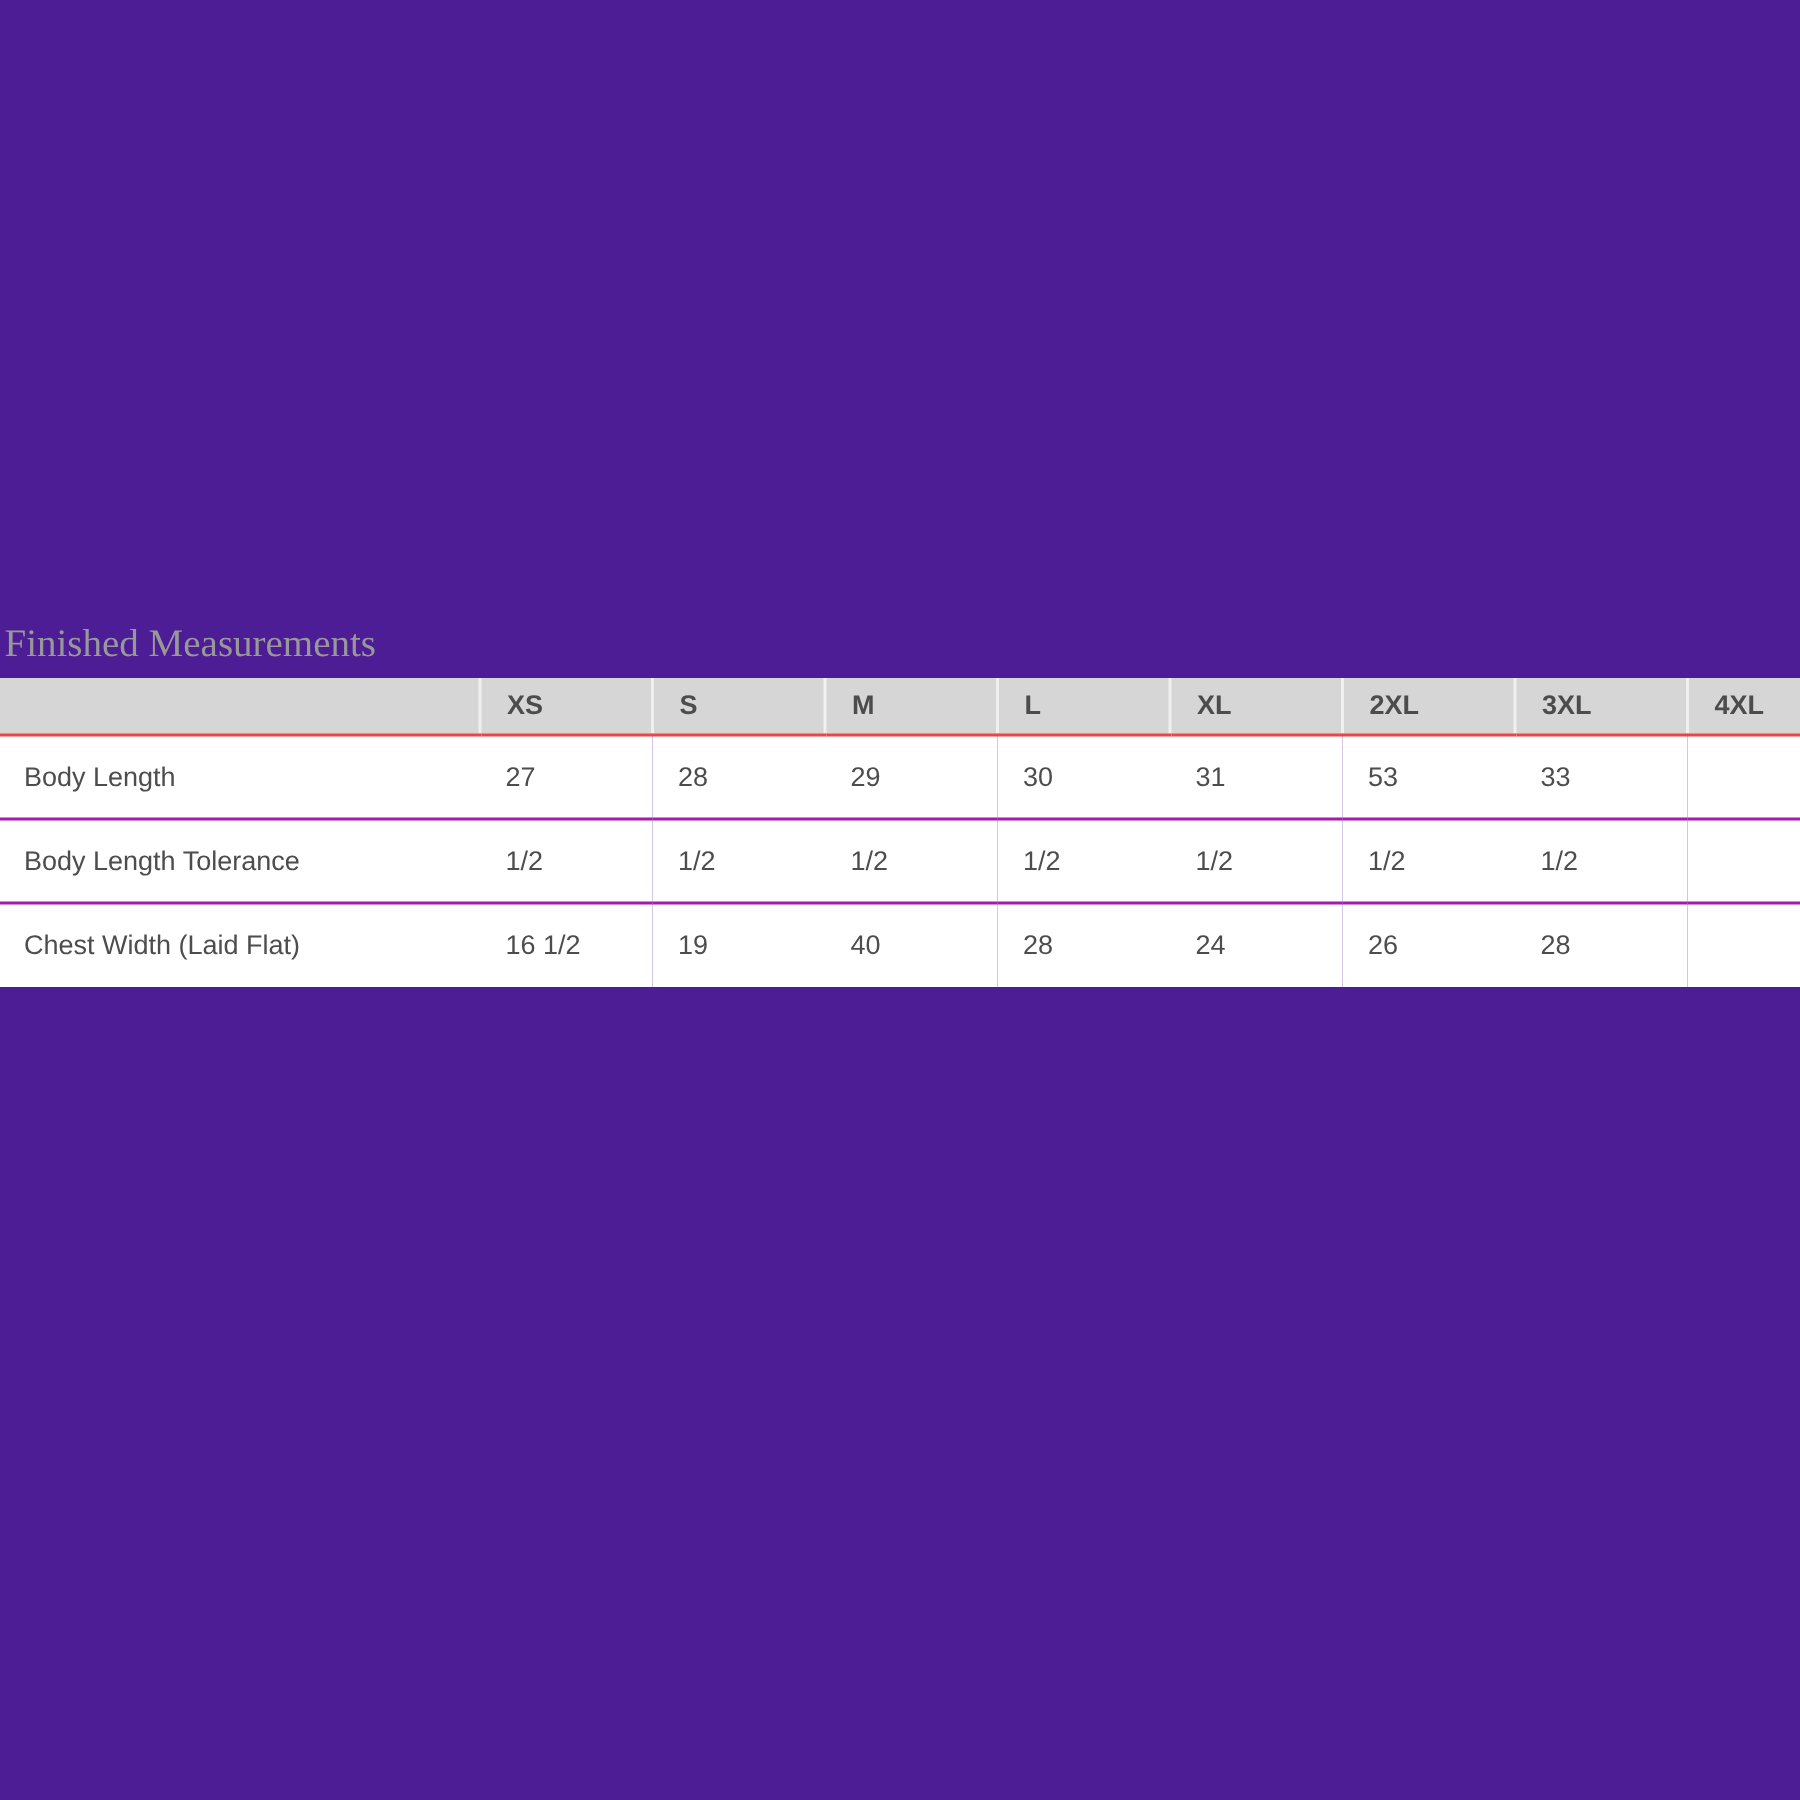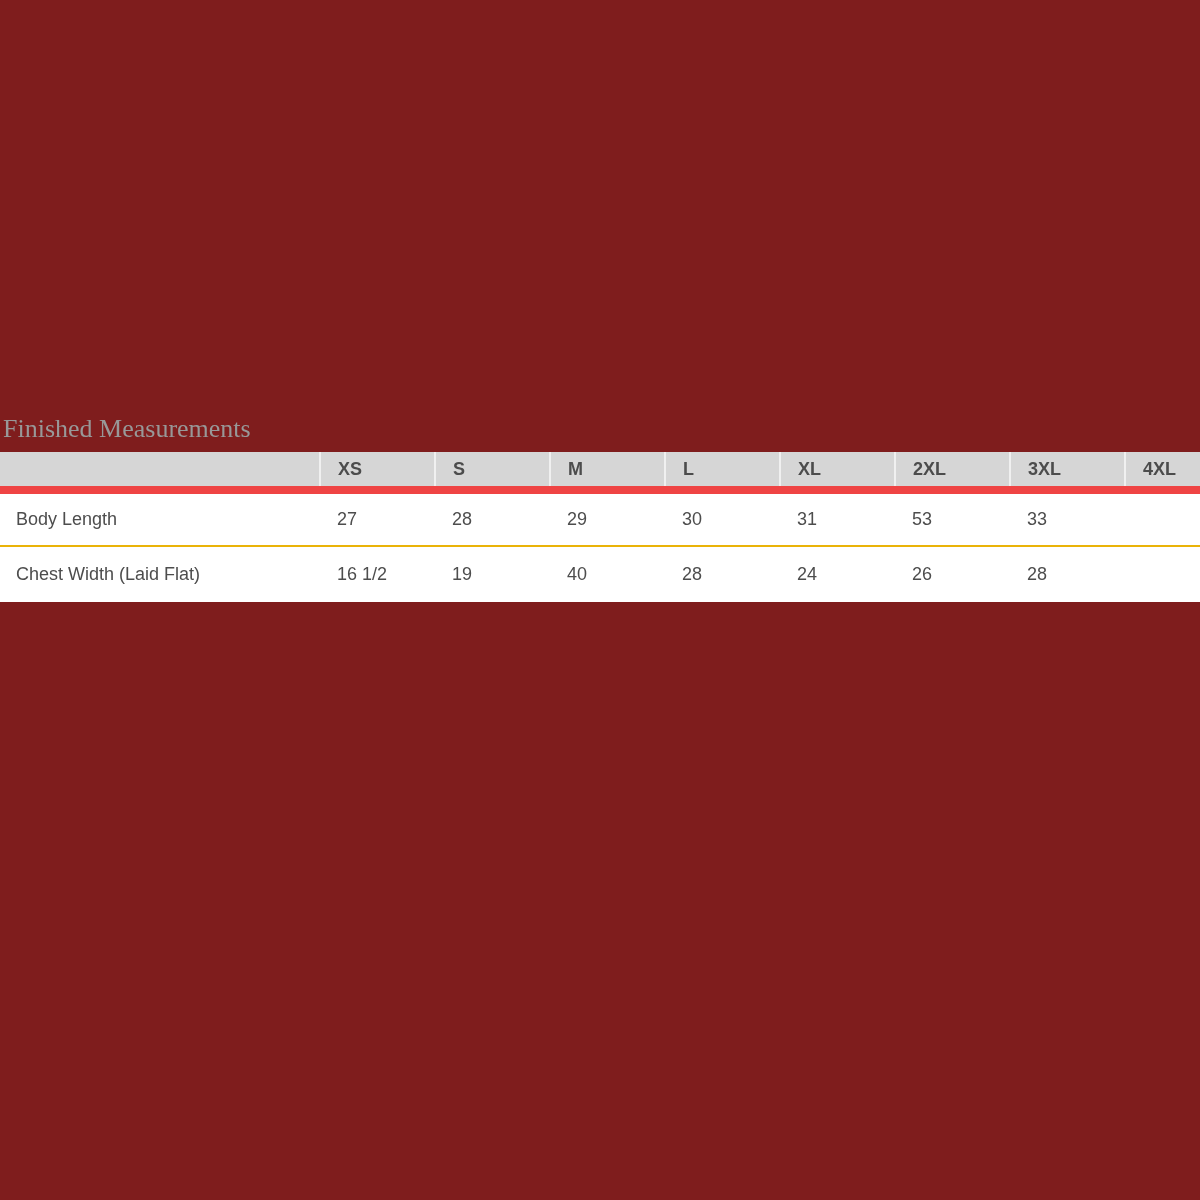--- a/index.html
+++ b/index.html
@@ -3,21 +3,21 @@
 <meta charset="utf-8">
 <style>
   * { box-sizing: border-box; }
   html, body { margin: 0; padding: 0; }
   body {
     width: 1200px; height: 1200px;
     background: #ffffff;
     font-family: "Liberation Sans", sans-serif;
     overflow: hidden;
   }
-  .page { position: relative; width: 1200px; height: 1200px; background: #7f1d1d; }
+  .page { position: relative; width: 1200px; height: 1200px; background: #4c1d95; }
 
   .title {
     position: absolute; left: 3px; top: 414px;
     margin: 0; padding: 0;
     font-family: "Liberation Serif", serif;
     font-weight: normal;
     font-size: 26px;
     line-height: 30px;
     color: #989898;
   }
@@ -30,30 +30,30 @@
   }
   table.chart th {
     background: #d6d6d6;
     height: 38px;
     padding: 0 4px 0 17px;
     text-align: left;
     vertical-align: middle;
     font-size: 18px;
     font-weight: bold;
     color: #4c4c4c;
-    border-bottom: 8px solid #ef4444;
+    border-bottom: 2px solid #ef4444;
   }
   table.chart th + th { border-left: 2px solid #f0f0f0; }
   table.chart td {
     height: 56px;
     padding: 0 4px 0 17px;
     vertical-align: middle;
     font-size: 18px;
     color: #4d4d4d;
-    border-bottom: 2px solid #eab308;
+    border-bottom: 2px solid #a21caf;
     background: #ffffff;
   }
   table.chart td.label { padding-left: 16px; }
   table.chart tbody tr:last-child td { border-bottom: none; }
 </style>
 </head>
 <body>
 
 <div class="page">
 
@@ -90,20 +90,31 @@
         <td>27</td>
         <td>28</td>
         <td>29</td>
         <td>30</td>
         <td>31</td>
         <td>53</td>
         <td>33</td>
         <td></td>
       </tr>
       <tr>
+        <td class="label">Body Length Tolerance</td>
+        <td>1/2</td>
+        <td>1/2</td>
+        <td>1/2</td>
+        <td>1/2</td>
+        <td>1/2</td>
+        <td>1/2</td>
+        <td>1/2</td>
+        <td></td>
+      </tr>
+      <tr>
         <td class="label">Chest Width (Laid Flat)</td>
         <td>16 1/2</td>
         <td>19</td>
         <td>40</td>
         <td>28</td>
         <td>24</td>
         <td>26</td>
         <td>28</td>
         <td></td>
       </tr>

